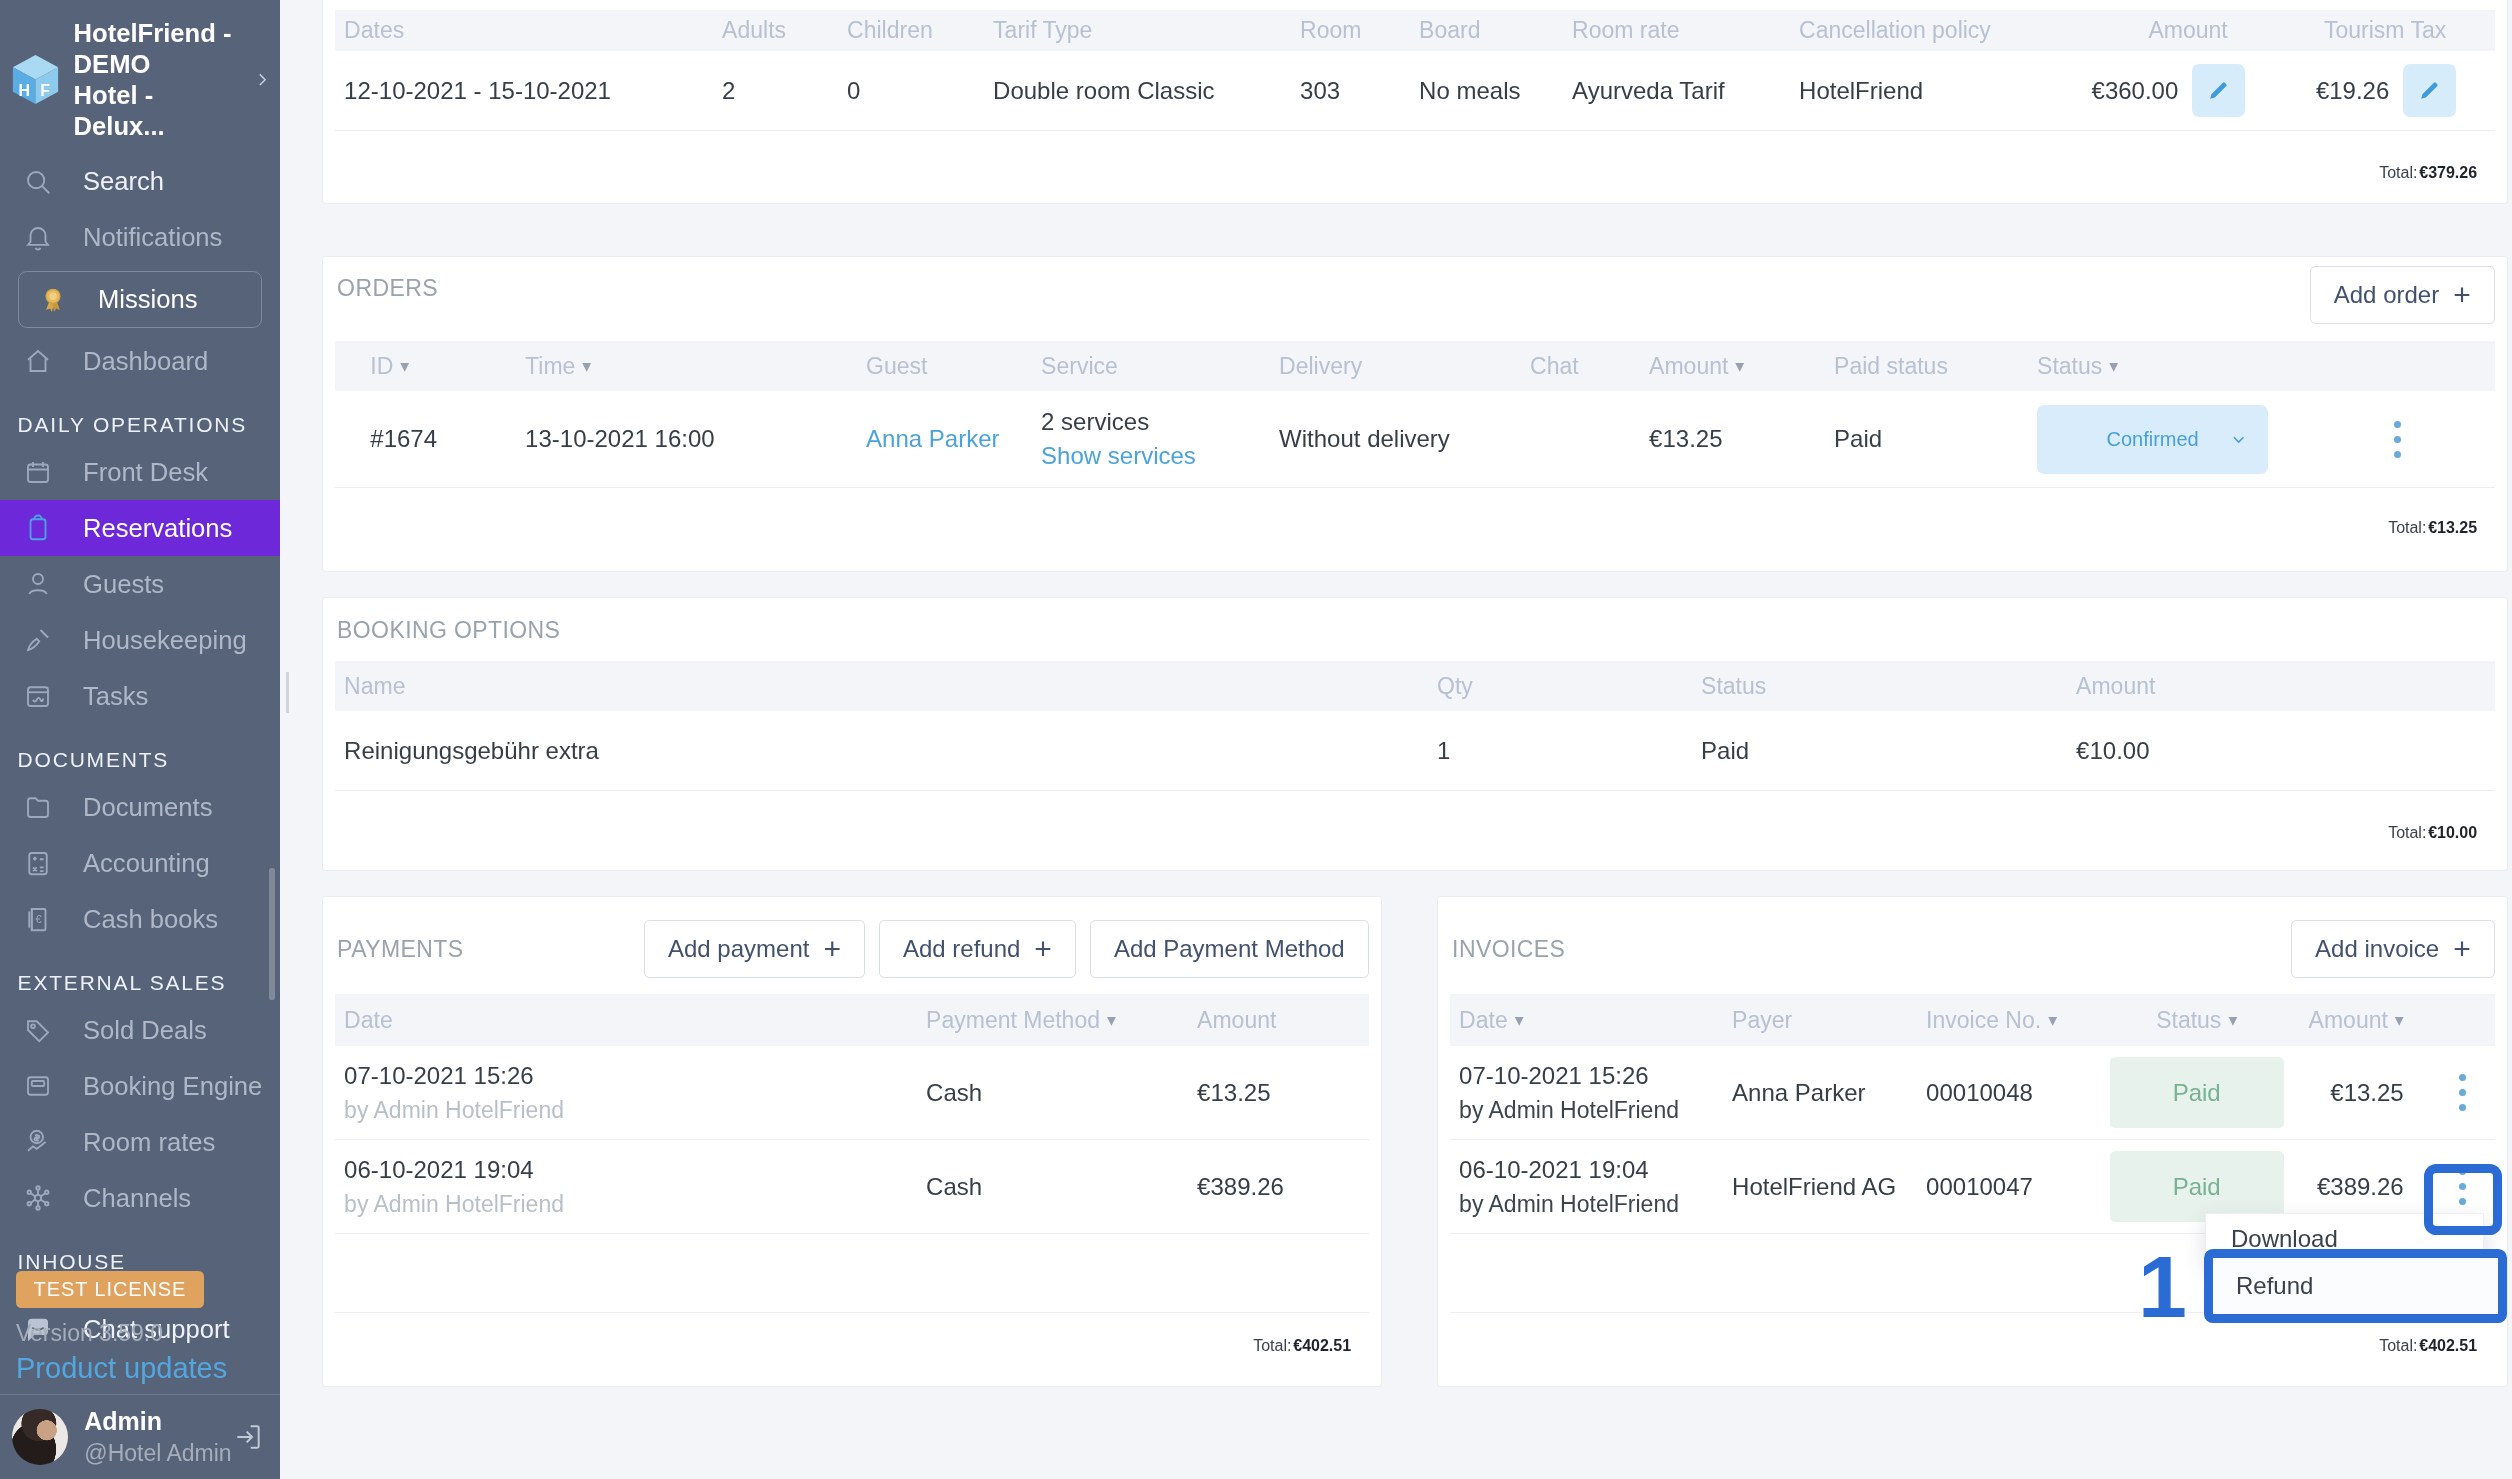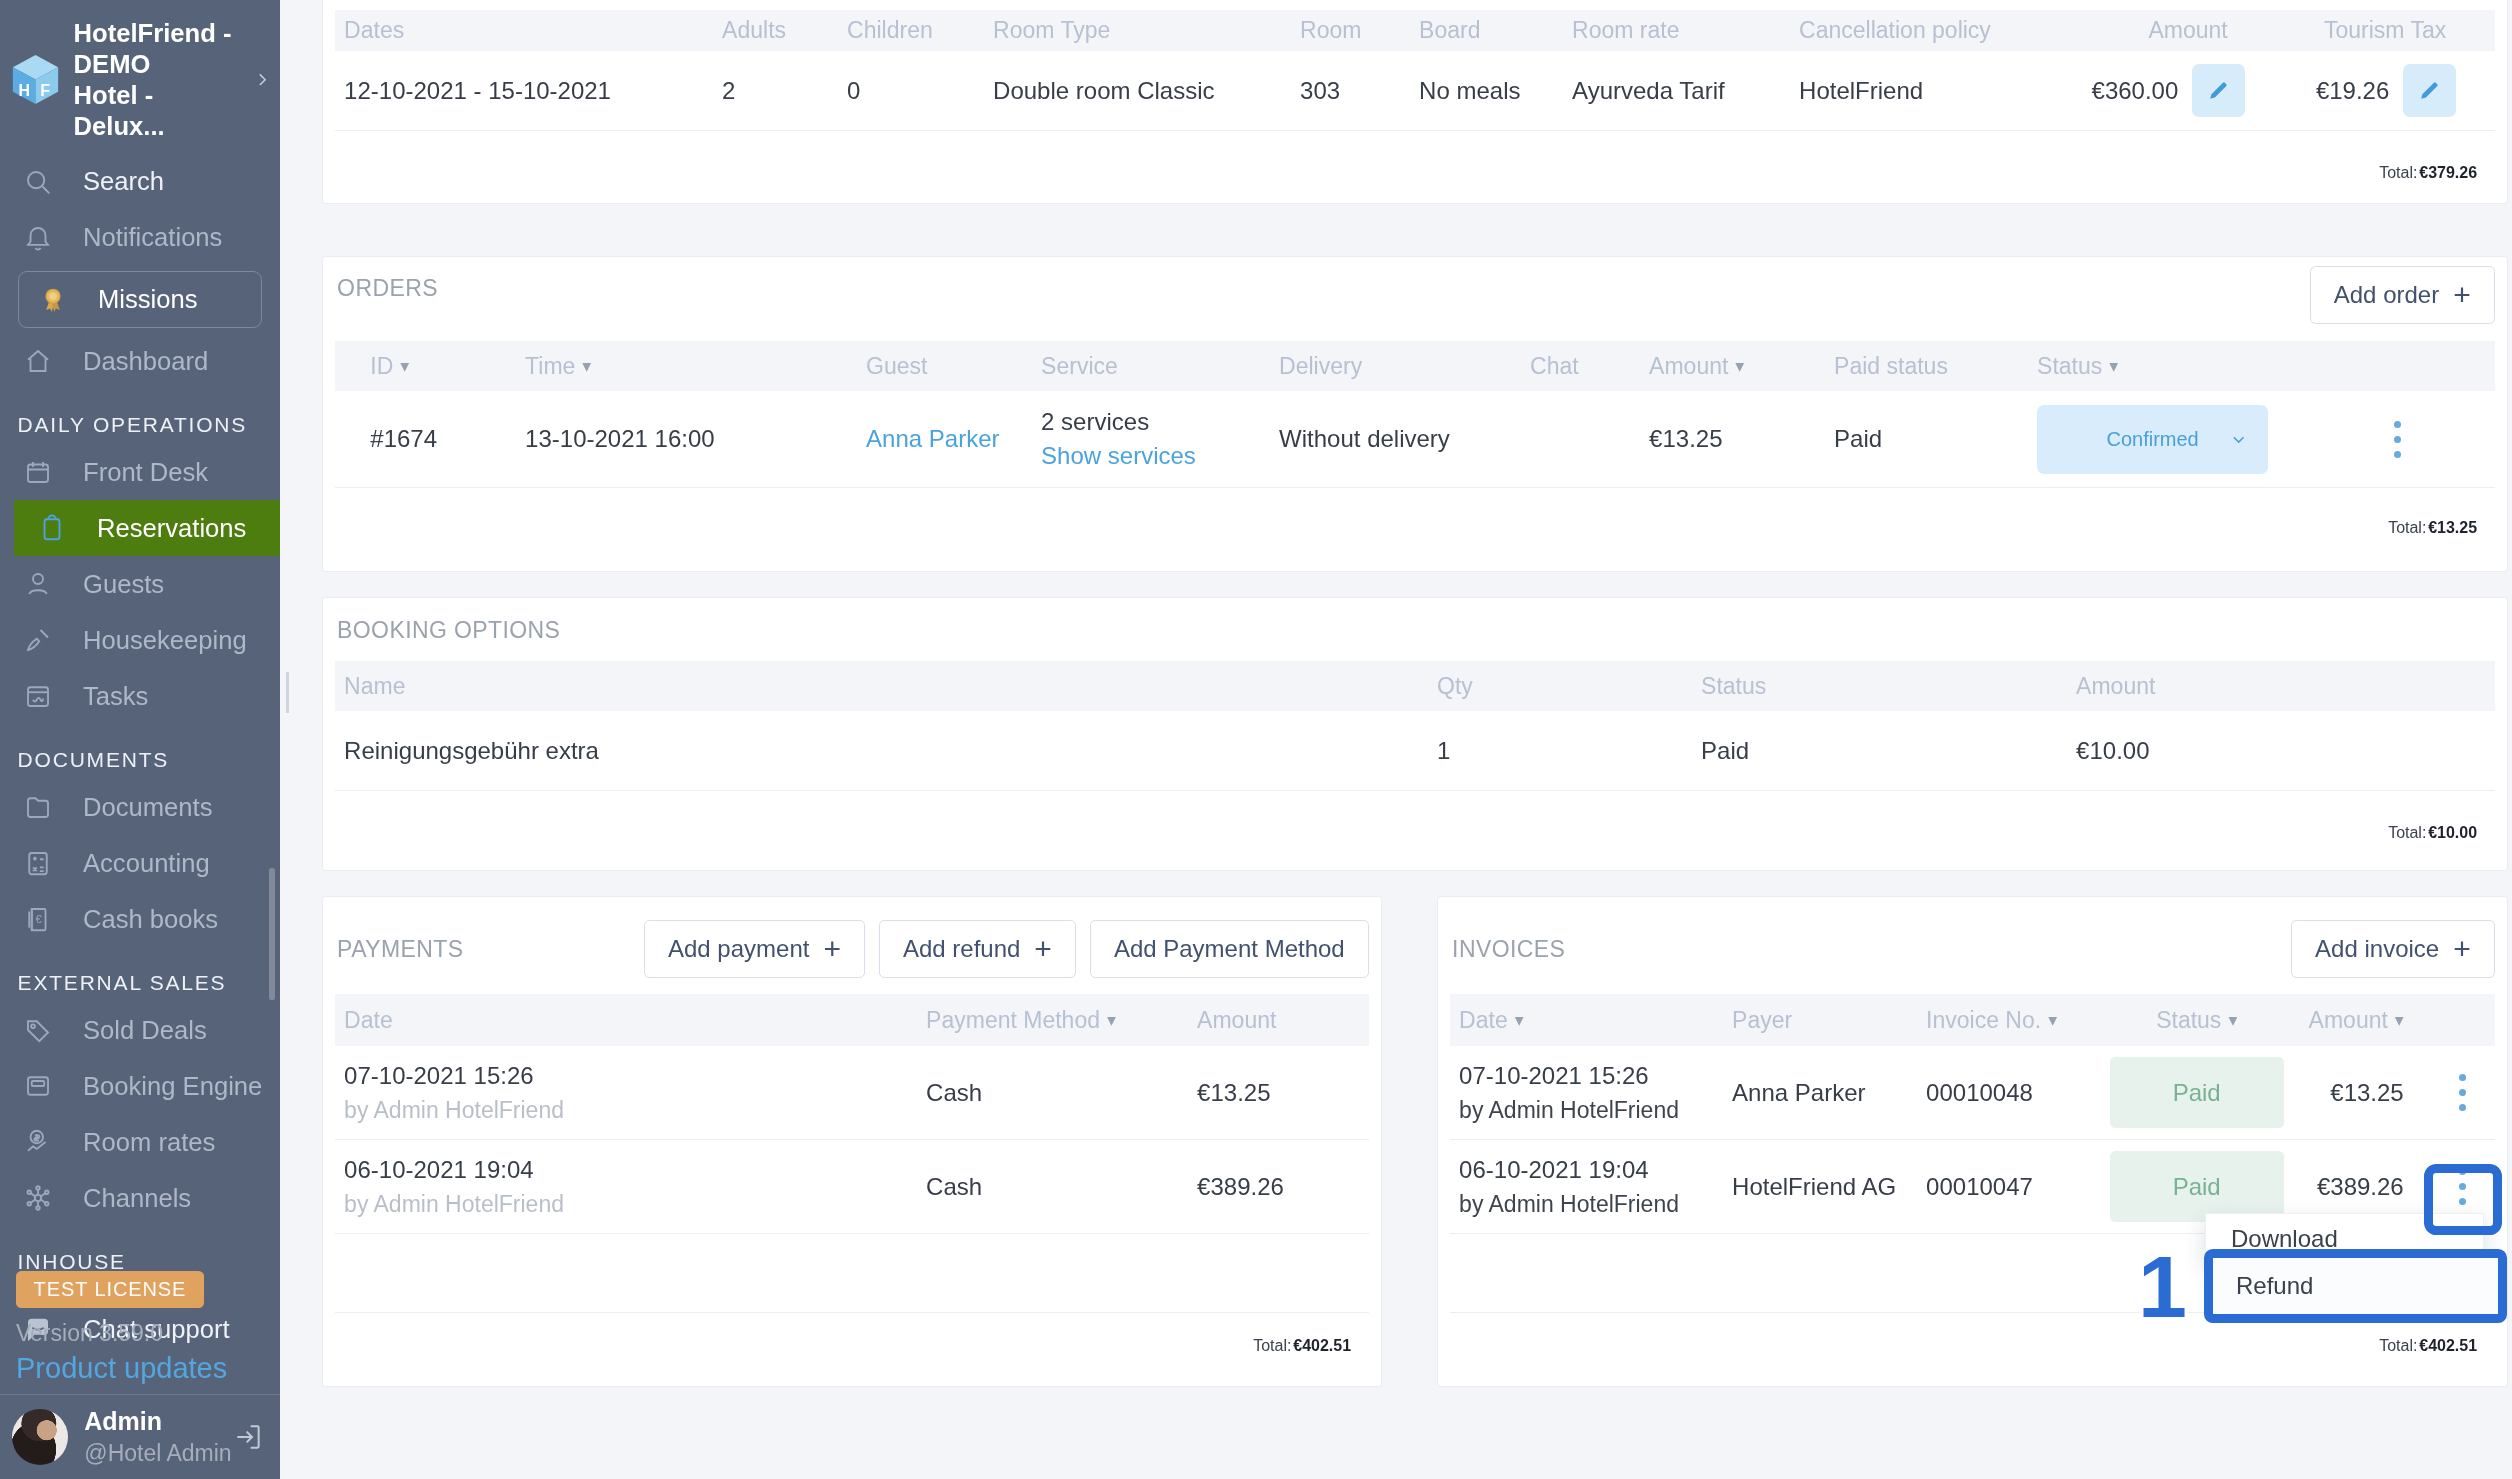--- a/index.html
+++ b/index.html
@@ -9,21 +9,21 @@
 
   
   .sidebar { position:absolute; left:0; top:0; width:280px; height:1479px; background:#576379; color:#aeb8c8; z-index:3; }
   .logo-row { display:flex; align-items:center; gap:14px; padding:17.6px 8.8px 12.3px 10.6px; }
   .logo-cube { width:49px; height:53px; flex:0 0 49px; }
   .hotel-name { color:#fff; font-weight:bold; font-size:25.6px; line-height:31px; width:176px; }
   .chev-right { width:19.4px; height:19.4px; color:#c6cedc; }
   .nav-item { display:flex; align-items:center; gap:30px; height:56px; padding-left:23px; font-size:25.6px; cursor:pointer; }
   .nav-item .ic { width:30px; height:30px; flex:0 0 30px; color:#9ca8bb; }
   .nav-item.bright { color:#eef2f8; }
-  .nav-item.active { background:#4d7c0f; color:#fff;margin-left:14px; }
+  .nav-item.active { background:#6d28d9; color:#fff; }
   .nav-item.active .ic { color:#4ba3e3; }
   .missions-box { margin:5.3px 17.6px; border:0.9px solid #7e89a0; border-radius:8.8px; }
   .missions-box .nav-item { height:55px; padding-left:19.4px; color:#fff; }
   .nav-section { height:55px; display:flex; align-items:flex-end; padding:0 0 7px 17.6px; font-size:21px; letter-spacing:1.8px; color:#edf1f7; }
   .mini-divider { width:41px; height:2.6px; background:#76819a; margin:16px 0 1.8px 23px; }
   .license-block { position:absolute; left:0; bottom:85px; padding:0 0 8.8px 16px; }
   .badge { display:inline-block; background:#dfa35f; color:#fdfdfd; font-size:20px; padding:7px 17.6px; border-radius:5.3px; letter-spacing:0.9px; }
   .version { margin-top:12.3px; font-size:23px; color:#a6aebc; }
   .updates-link { margin-top:5.3px; font-size:29px; color:#53a7e0; cursor:pointer; }
   .user-row { position:absolute; left:0; bottom:0; width:280px; height:85px; border-top:0.9px solid rgba(255,255,255,.14); display:flex; align-items:center; padding-left:12.3px; gap:16px; }
@@ -316,21 +316,21 @@
     </div>
     <div class="side-scroll-thumb"></div>
   </aside>
   <div class="resize-handle"></div>
 
   <section class="card" style="left:322px; top:-25px; width:2186px; height:229px;">
     <div class="thead short" style="margin-top:34px;">
       <div class="cell rc0">Dates</div>
       <div class="cell rc1">Adults</div>
       <div class="cell rc2">Children</div>
-      <div class="cell rc3">Room Type</div>
+      <div class="cell rc3">Tarif Type</div>
       <div class="cell rc4">Room</div>
       <div class="cell rc5">Board</div>
       <div class="cell rc6">Room rate</div>
       <div class="cell rc7">Cancellation policy</div>
       <div class="cell rc8 right">Amount</div>
       <div class="cell rc9 hdr right">Tourism Tax</div>
     </div>
     <div class="trow" style="height:80px;">
       <div class="cell rc0">12-10-2021 - 15-10-2021</div>
       <div class="cell rc1">2</div>

